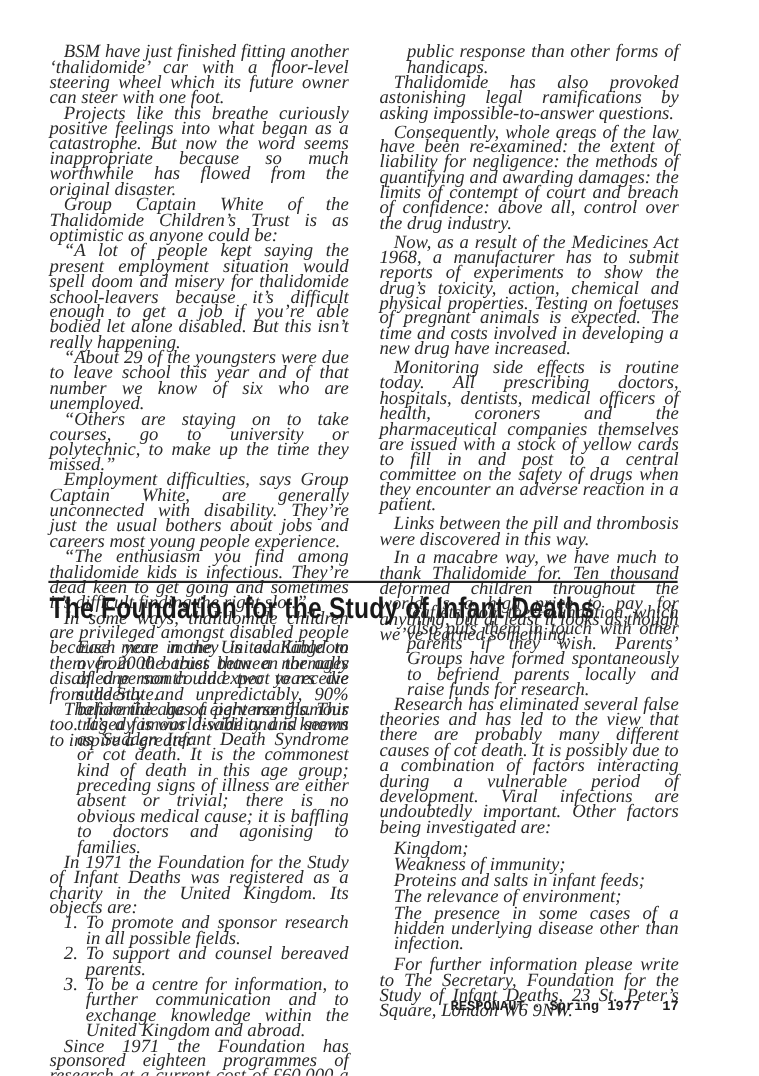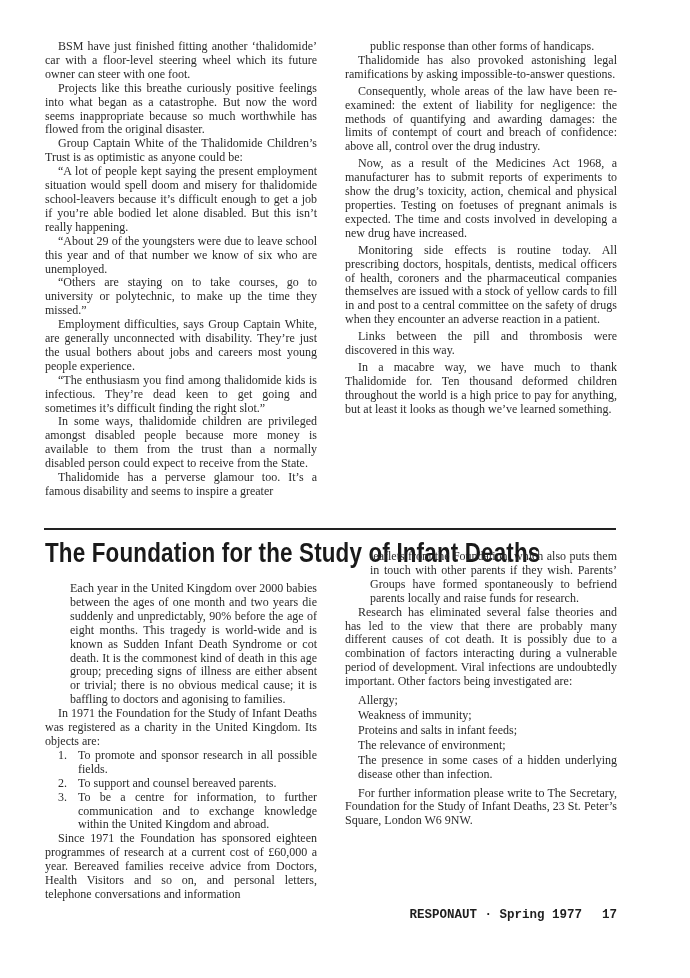--- a/index.html
+++ b/index.html
@@ -1,19 +1,19 @@
 <!DOCTYPE html>
 <html><head>
 <meta charset="utf-8">
 <style>
   html, body { margin: 0; padding: 0; background: #ffffff; }
   body { width: 690px; height: 978px; position: relative; overflow: hidden;
          font-family: "Liberation Serif", "DejaVu Serif", serif; color: #2a2a2a; }
-  .col { position: absolute; width: 272px; font-size: 12px; line-height: 13.9px;
-         text-align: justify; hyphens: none; }
+  .col { position: absolute; width: 272px; font-size: 17px; line-height: 13.9px;
+         text-align: justify; hyphens: none; font-style: italic; }
   .col p { margin: 0; text-indent: 13px; }
   .col p.noindent { text-indent: 0; padding-left: 25px; }
   .col p.gap { margin-top: 3px; }
   #col-top-left  { left: 45px;  top: 40px; }
   #col-top-right { left: 345px; top: 40px; }
   #col-bot-left  { left: 45px;  top: 582px; }
   #col-bot-right { left: 345px; top: 550px; }
   .rule { position: absolute; left: 44px; top: 528px; width: 572px; height: 2px; background: #222; }
   .headline { position: absolute; left: 45px; top: 536px; width: 600px;
               font-family: "Liberation Sans", "DejaVu Sans", sans-serif; font-weight: bold;
@@ -75,21 +75,21 @@
       <span class="txt">To be a centre for information, to further communication and to exchange knowledge within the United Kingdom and abroad.</span>
     </li>
   </ol>
   <p>Since 1971 the Foundation has sponsored eighteen programmes of research at a current cost of £60,000 a year. Bereaved families receive advice from Doctors, Health Visitors and so on, and personal letters, telephone conversations and information</p>
 </div>
 
 <div class="col" id="col-bot-right">
   <p class="noindent">leaflets from the Foundation, which also puts them in touch with other parents if they wish. Parents’ Groups have formed spontaneously to befriend parents locally and raise funds for research.</p>
   <p>Research has eliminated several false theories and has led to the view that there are probably many different causes of cot death. It is possibly due to a combination of factors interacting during a vulnerable period of development. Viral infections are undoubtedly important. Other factors being investigated are:</p>
   <ul class="factors">
-    <li>Allergy;</li>
+    <li>Kingdom;</li>
     <li>Weakness of immunity;</li>
     <li>Proteins and salts in infant feeds;</li>
     <li>The relevance of environment;</li>
     <li>The presence in some cases of a hidden underlying disease other than infection.</li>
   </ul>
   <p class="gap">For further information please write to The Secretary, Foundation for the Study of Infant Deaths, 23 St. Peter’s Square, London W6 9NW.</p>
 </div>
 
 <div class="footer">
   <span class="pub">RESPONAUT · Spring 1977</span><span>17</span>

